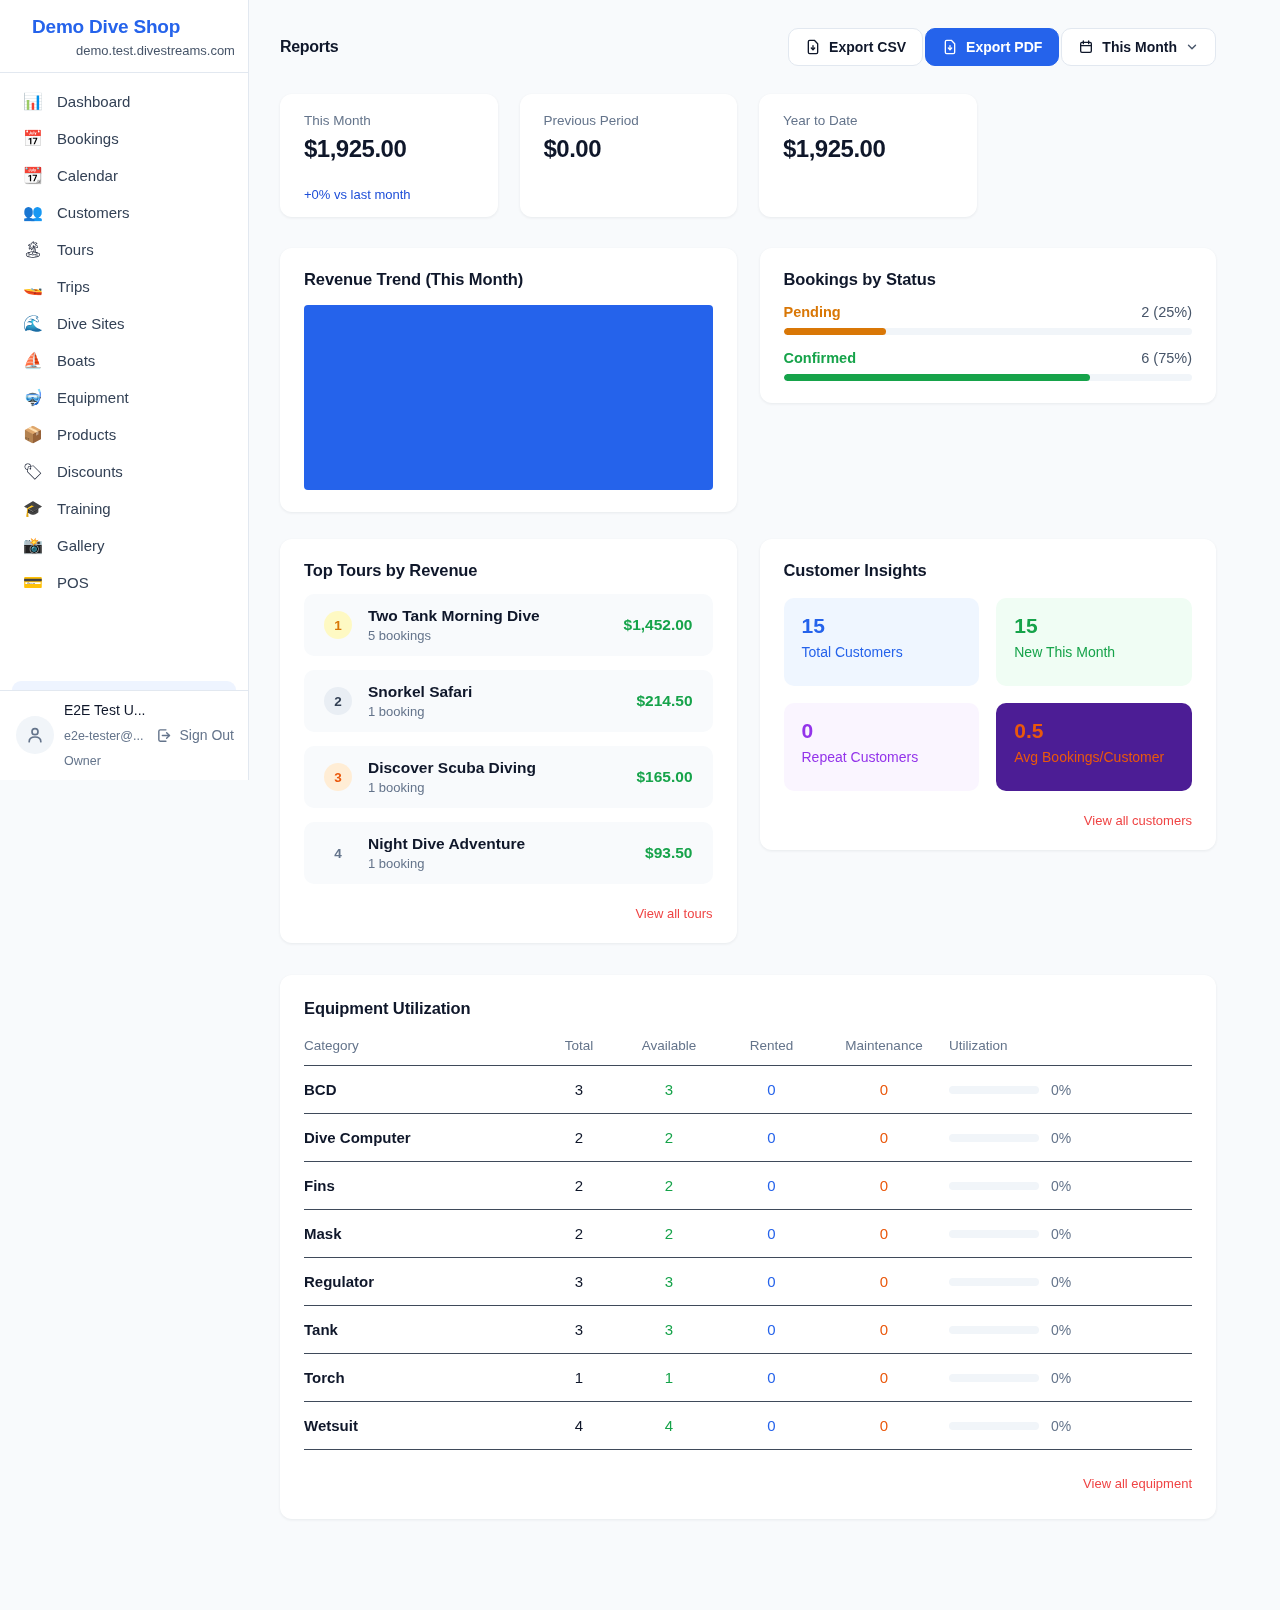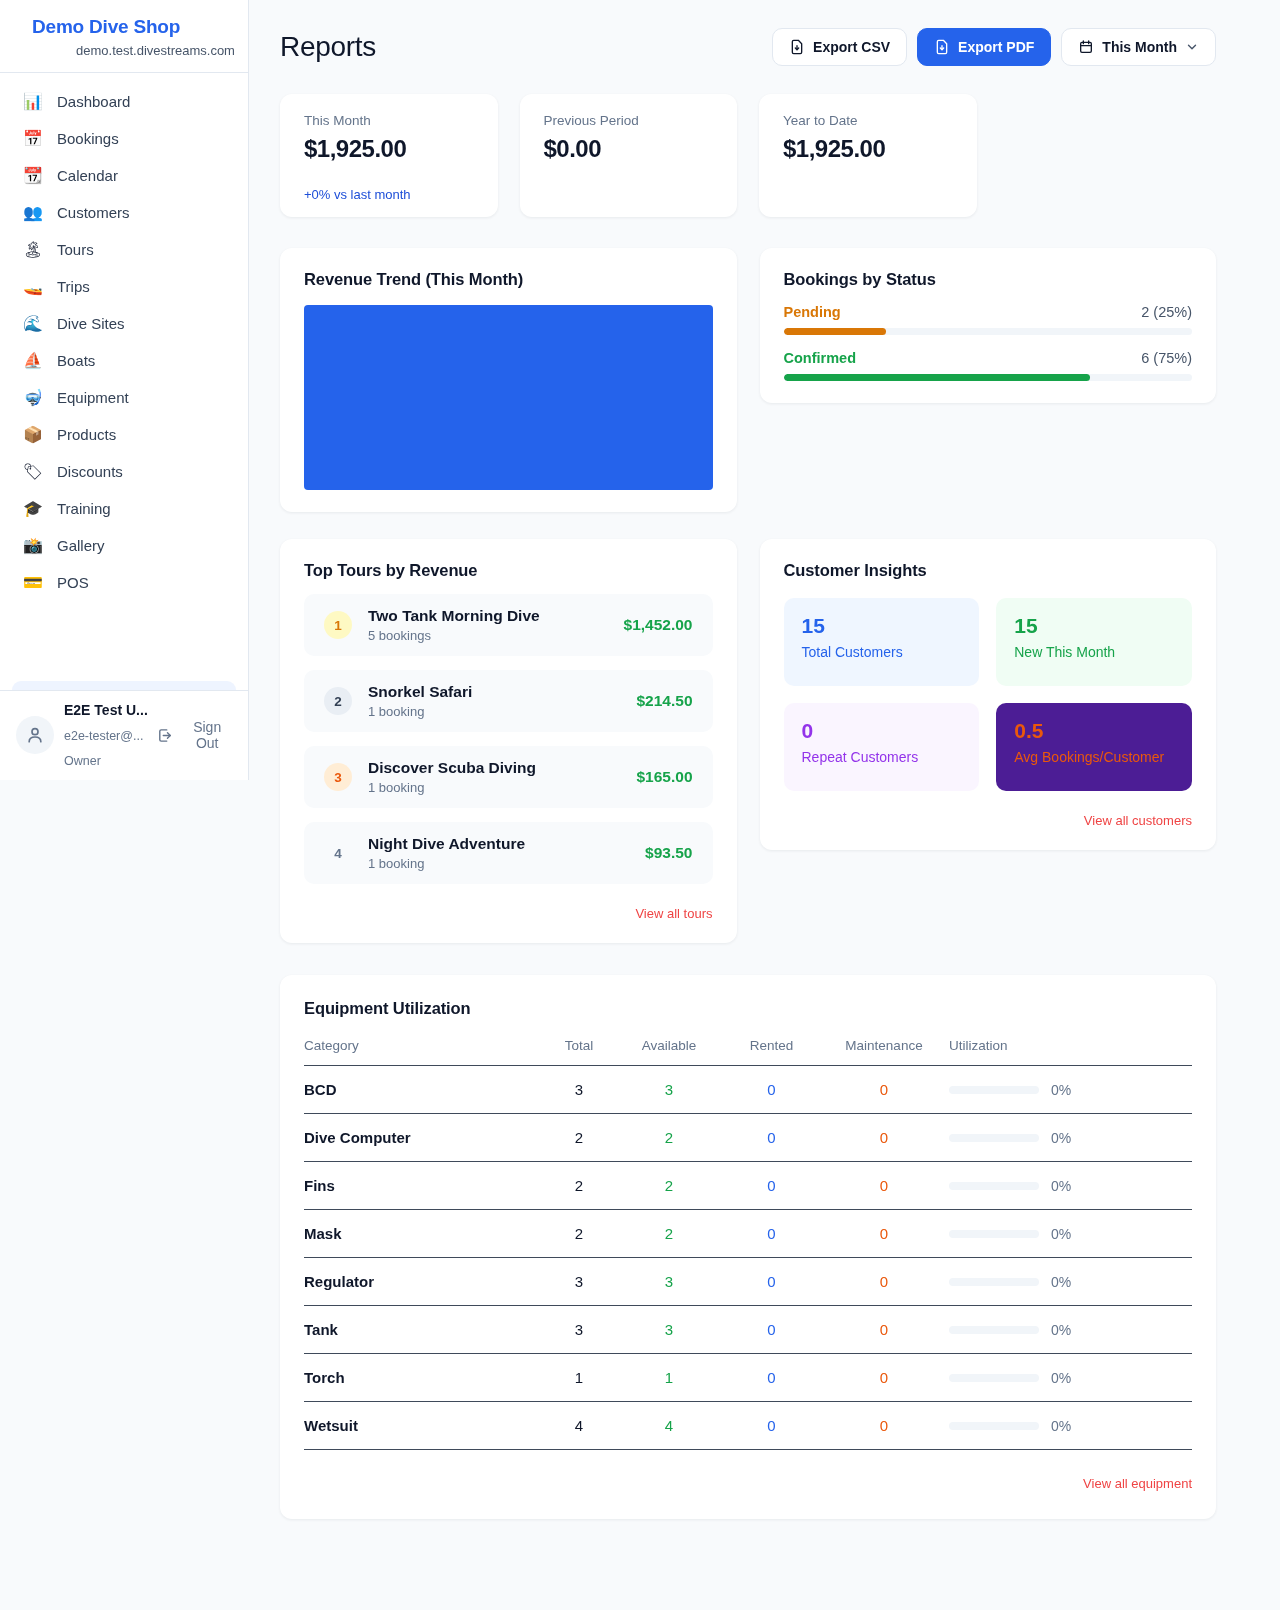--- a/index.html
+++ b/index.html
@@ -22,29 +22,29 @@
   .nav-item { display:flex; align-items:center; gap:13px; padding:10px 10px; border-radius:8px; cursor:pointer; }
   .nav-icon { width:22px; font-size:16px; line-height:1; text-align:center; flex:0 0 22px; }
   .nav-label { font-size:15px; color:#334155; }
   .nav-active-sliver { margin:0 12px; height:9px; background:#eef4ff; border-radius:9px 9px 0 0; }
   .user-area {
     border-top:1px solid #e2e8f0; padding:11px 14px 12px 16px;
     display:flex; align-items:center; gap:10px; background:#fff;
   }
   .avatar { width:38px; height:38px; border-radius:50%; background:#f1f5f9; display:flex; align-items:center; justify-content:center; flex:0 0 38px; }
   .user-info { min-width:0; }
-  .user-name { font-size:14px; font-weight:700; white-space:nowrap;text-align:center; }
+  .user-name { font-size:14px; font-weight:400; white-space:nowrap;text-align:center; }
   .user-email, .user-role { font-size:12.5px; color:#64748b; margin-top:11px; white-space:nowrap; }
   .signout { margin-left:auto; display:flex; align-items:center; gap:7px; background:none; border:none;
              color:#64748b; font-size:14px; font-family:inherit; cursor:pointer; }
   
   main { position:absolute; left:249px; top:0; width:1031px; padding:28px 64px 0 31px; }
   .page-header { display:flex; align-items:center; justify-content:space-between; }
-  .page-title { font-size:28px; font-weight:400; letter-spacing:-0.3px; }
-  .header-actions { display:flex; gap:10px; }
+  .page-title { font-size:16px; font-weight:700; letter-spacing:-0.3px; }
+  .header-actions { display:flex; gap:2px; }
   .btn { display:flex; align-items:center; gap:8px; height:38px; padding:0 16px; border-radius:10px;
          font-family:inherit; font-size:14px; font-weight:600; cursor:pointer; }
   .btn-outline { background:#fff; border:1px solid #e2e8f0; color:#0f172a; }
   .btn-primary { background:#2563eb; border:1px solid #2563eb; color:#fff; }
   .btn svg { flex:0 0 auto; }
   
   .card { background:#fff; border-radius:12px; box-shadow:0 1px 3px rgba(15,23,42,0.07); }
   .stats-grid { display:grid; grid-template-columns:repeat(4,1fr); gap:22px; margin-top:28px; }
   .stat-card { padding:19px 24px; height:123px; }
   .stat-label { font-size:13.5px; color:#64748b; }

